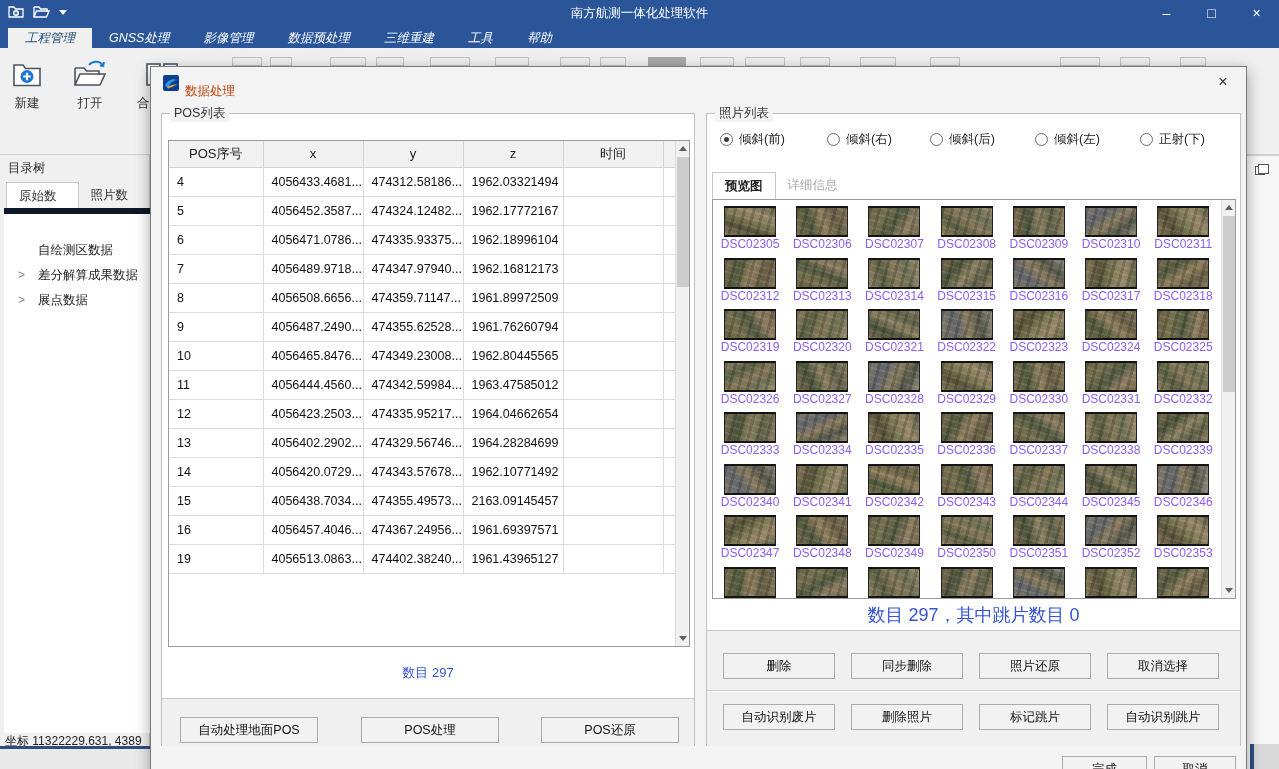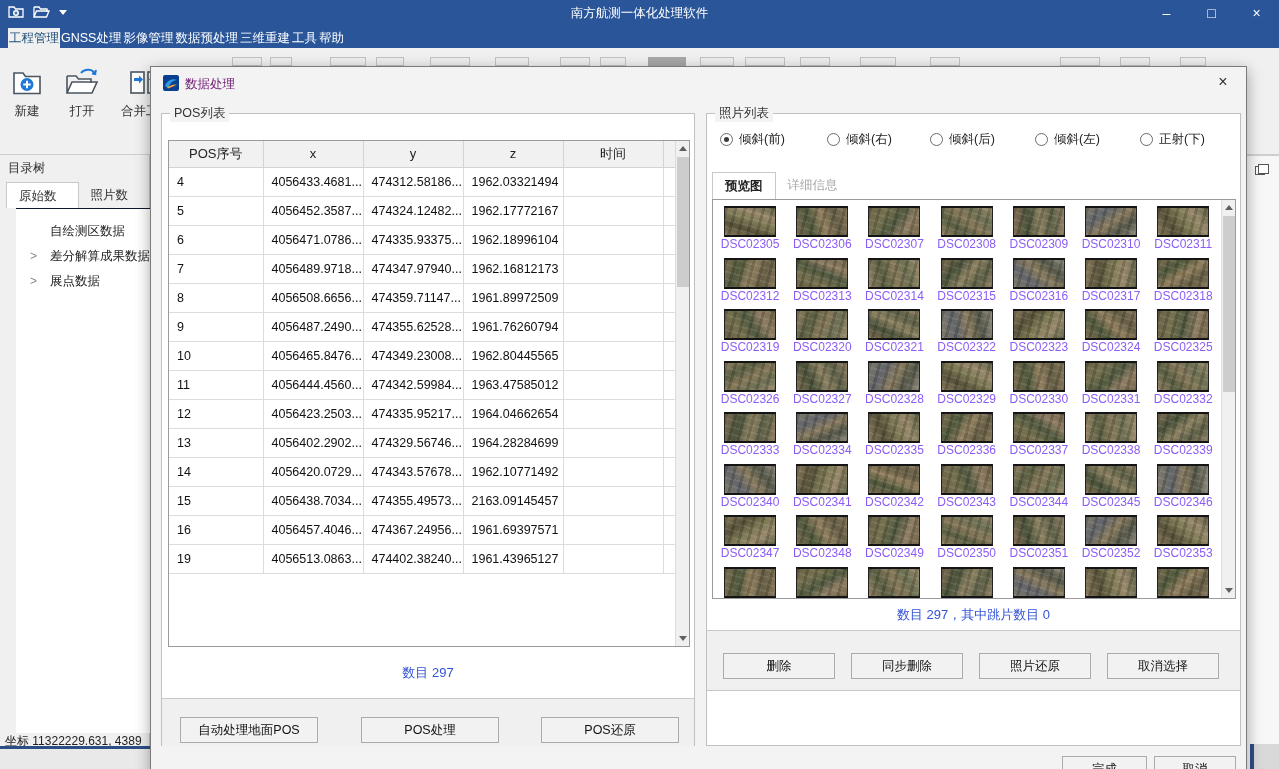--- a/index.html
+++ b/index.html
@@ -12,51 +12,51 @@
   
   .titlebar { position:absolute; left:0; top:0; width:1279px; height:28px; background:#2a5699; }
   .qat { position:absolute; left:8px; top:4px; display:flex; align-items:center; gap:9px; }
   .qat svg { display:block; }
   .qat-caret { width:0; height:0; border-left:4px solid transparent; border-right:4px solid transparent; border-top:5px solid #ffffff; margin-top:2px; }
   .win-title { position:absolute; left:0; top:0; width:100%; height:28px; line-height:26px; text-align:center; color:#ffffff; font-size:12.5px; }
   .win-controls { position:absolute; right:0; top:0; display:flex; }
   .win-ctl { width:45px; height:28px; color:#ffffff; text-align:center; line-height:26px; font-size:14px; }
   
   .menubar { position:absolute; left:0; top:28px; width:1279px; height:20px; background:#2a5699; display:flex; padding-left:8px; }
-  .mtab { height:20px; line-height:20px; padding:0 1px; color:#ffffff; font-size:12.5px; }
+  .mtab { height:20px; line-height:20px; padding:0 17px; color:#ffffff; font-size:12.5px;font-style:italic; }
   .mtab.active { background:#f0f0f0; color:#1f4e79; }
   
   .ribbon { position:absolute; left:0; top:48px; width:1279px; height:107px; background:#f0f0f0; border-bottom:1px solid #cfcfcf; }
-  .tools { position:absolute; left:6px; top:15px; display:flex; gap:12px; }
+  .tools { position:absolute; left:6px; top:7px; display:flex; gap:20px; }
   .tool { width:auto; padding:4px 5px 2px 5px; text-align:center; }
   .tool .ticon { display:flex; justify-content:center; margin-bottom:6px; }
   .tool .tlabel { font-size:12.5px; color:#333; white-space:nowrap; }
   .deco { position:absolute; top:9px; height:9px; border:1px solid #c2c2c2; background:#eeeeee; }
   .deco.filled { background:#a8a8a8; border-color:#a8a8a8; }
   
   .sidebar { position:absolute; left:0; top:155px; width:150px; height:591px; background:#f0f0f0; border-right:1px solid #c8c8c8; }
   .sb-title { position:absolute; left:8px; top:5px; color:#333; }
   .sb-tabs { position:absolute; left:0; top:27px; width:100%; height:26px; display:flex; padding-left:6px; }
   .sb-tab { padding:0 12px; height:26px; line-height:26px; color:#333; }
   .sb-tab.active { background:#ffffff; border:1px solid #c8c8c8; border-bottom:none; }
-  .sb-content { position:absolute; left:16px; top:53px; width:149px; height:525px; background:#ffffff; border-top:1px solid #0f172a; padding-top:10px; }
+  .sb-content { position:absolute; left:4px; top:53px; width:149px; height:525px; background:#ffffff; border-top:6px solid #0f172a; padding-top:24px; }
   .tree-item { position:relative; height:25px; line-height:25px; padding-left:34px; white-space:nowrap; color:#222; }
   .tree-item .tw { position:absolute; left:14px; top:0; color:#8a8a8a; font-size:12px; }
   .sb-coords { position:absolute; left:5px; top:578px; white-space:nowrap; font-size:12px; color:#222; }
   .blue-line { position:absolute; left:0; top:746px; width:150px; height:3px; background:#2d4e85; }
   .sb-bottom { position:absolute; left:0; top:749px; width:150px; height:20px; background:#e9e9e9; }
   
   .right-strip { position:absolute; left:1247px; top:155px; width:32px; height:614px; background:#f7f7f7; border-top:1px solid #cfcfcf; }
   .pane-icon { position:absolute; left:8px; top:10px; width:10px; height:9px; border:1px solid #555; background:#fff; }
   .pane-icon:before { content:""; position:absolute; left:2px; top:-3px; width:9px; height:8px; border:1px solid #555; background:#fff; }
   .right-bottom { position:absolute; left:1250px; top:744px; width:29px; height:25px; background:#d9d9d9; border-left:4px solid #2d4e85; }
   
   .dialog { position:absolute; left:150px; top:66px; width:1097px; height:760px; background:#f3f3f3; border:1px solid #7a7a7a; box-shadow:0 4px 14px rgba(0,0,0,.35); }
   .dlg-title-icon { position:absolute; left:12px; top:8px; }
-  .dlg-title-label { position:absolute; left:34px; top:9px; color:#701a75; }
+  .dlg-title-label { position:absolute; left:34px; top:16px; color:#c2410c; }
   .dlg-close { position:absolute; right:12px; top:4px; width:22px; height:22px; text-align:center; line-height:22px; font-size:16px; color:#333; }
   .fieldset { position:absolute; border:1px solid #c0c0c0; background:#ffffff; }
   .legend { position:absolute; top:-9px; left:8px; background:#f3f3f3; padding:0 4px; color:#333; }
   .fs-pos { left:10px; top:46px; width:534px; height:633px; }
   .fs-photo { left:555px; top:46px; width:535px; height:633px; }
   
   .pos-table { position:absolute; left:6px; top:26px; width:522px; height:507px; border:1px solid #9a9a9a; background:#fff; overflow:hidden; }
   .pos-grid { border-collapse:collapse; table-layout:fixed; width:506px; }
   .pos-grid th { height:26px; background:#f1f1f1; border:1px solid #d4d4d4; border-top:none; font-weight:normal; font-size:13px; color:#222; }
   .pos-grid td { height:29px; border:1px solid #dcdcdc; padding-left:8px; font-size:12.5px; color:#111; background:#fff; white-space:nowrap; overflow:hidden; }
@@ -88,21 +88,21 @@
   .ptab.active { background:#fff; border:1px solid #c8c8c8; border-bottom:none; font-weight:bold; color:#222; }
   .ptab.dim { color:#a6a6a6; }
   .photo-grid { position:absolute; left:5px; top:85px; width:524px; height:400px; border:1px solid #9a9a9a; background:#fff; overflow:hidden; }
   .photo-cells { position:absolute; left:1px; top:0; width:506px; height:100%; display:flex; flex-wrap:wrap; overflow:hidden; }
   .photo-cell { width:72.2px; height:51.5px; text-align:center; }
   .thumb { width:52px; height:31px; margin:6px auto 0 auto; border-top:2px solid #141414; border-bottom:2px solid #141414; border-left:1px solid #222; border-right:1px solid #222; position:relative; }
   .thumb:after { content:""; position:absolute; inset:0;
     background:repeating-linear-gradient(105deg, rgba(0,0,0,.18) 0 3px, rgba(0,0,0,0) 3px 9px),
                repeating-linear-gradient(15deg, rgba(255,255,255,.08) 0 2px, rgba(255,255,255,0) 2px 7px); }
   .plabel { font-size:12px; color:#8b5cf6; line-height:14px; }
-  .photo-count { position:absolute; left:0; top:485px; width:100%; height:32px; border-bottom:1px solid #c8c8c8; background:#fff; text-align:center; line-height:32px; font-size:13px; }
+  .photo-count { position:absolute; left:0; top:485px; width:100%; height:32px; border-bottom:1px solid #c8c8c8; background:#fff; text-align:center; line-height:32px; font-size:18px; }
   .photo-btnzone1 { position:absolute; left:0; top:517px; width:100%; height:60px; background:#f0f0f0; border-bottom:1px solid #c8c8c8; }
   .photo-btnzone2 { position:absolute; left:0; top:578px; width:100%; height:54px; background:#f0f0f0; }
   .photo-btnzone1 .btn { top:22px; width:112px; }
   .photo-btnzone2 .btn { top:12px; width:112px; }
   .dlg-footer .btn { position:absolute; }
 </style>
 </head>
 <body>
 
 <div class="screen">
@@ -652,20 +652,26 @@
       </div>
       <div class="photo-count">
         <span class="count-text">数目 297，其中跳片数目 0</span>
       </div>
       <div class="photo-btnzone1" id="photo-btns1">
           <div class="btn" style="left: 16px;">删除</div>
           <div class="btn" style="left: 144px;">同步删除</div>
           <div class="btn" style="left: 272px;">照片还原</div>
           <div class="btn" style="left: 400px;">取消选择</div>
         </div>
+      <div class="photo-btnzone2" id="photo-btns2">
+          <div class="btn" style="left: 16px;">自动识别废片</div>
+          <div class="btn" style="left: 144px;">删除照片</div>
+          <div class="btn" style="left: 272px;">标记跳片</div>
+          <div class="btn" style="left: 400px;">自动识别跳片</div>
+        </div>
     </div>
 
     <div class="dlg-footer" id="dlg-footer">
         <div class="btn" style="left: 911px; top: 689px; width: 85px;">完成</div>
         <div class="btn" style="left: 1003px; top: 689px; width: 82px;">取消</div>
       </div>
   </div>
 </div>
 
 </body></html>

